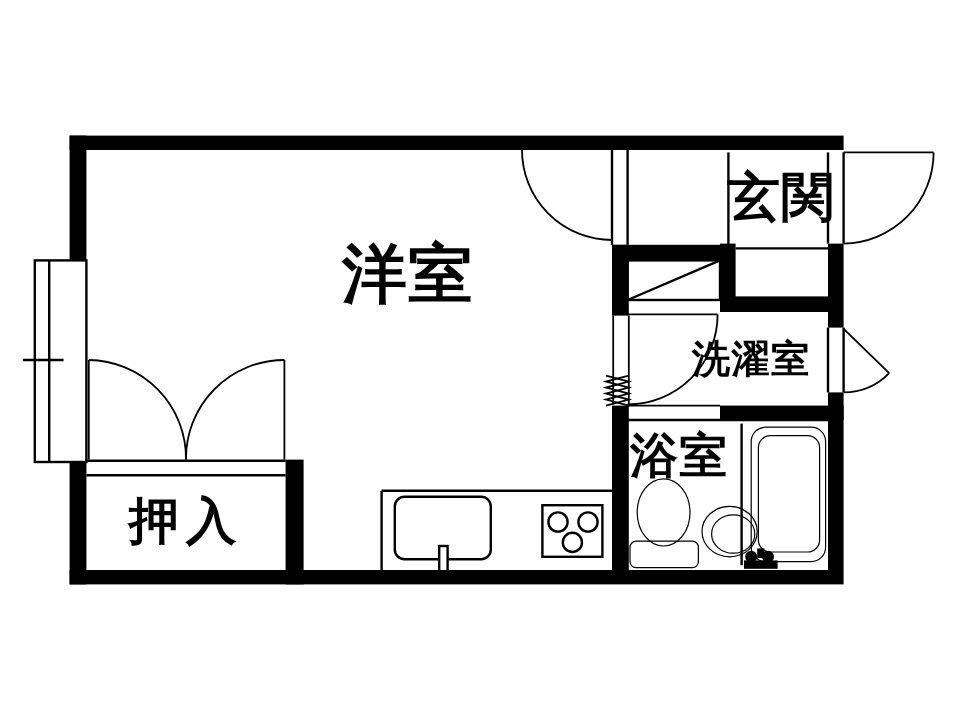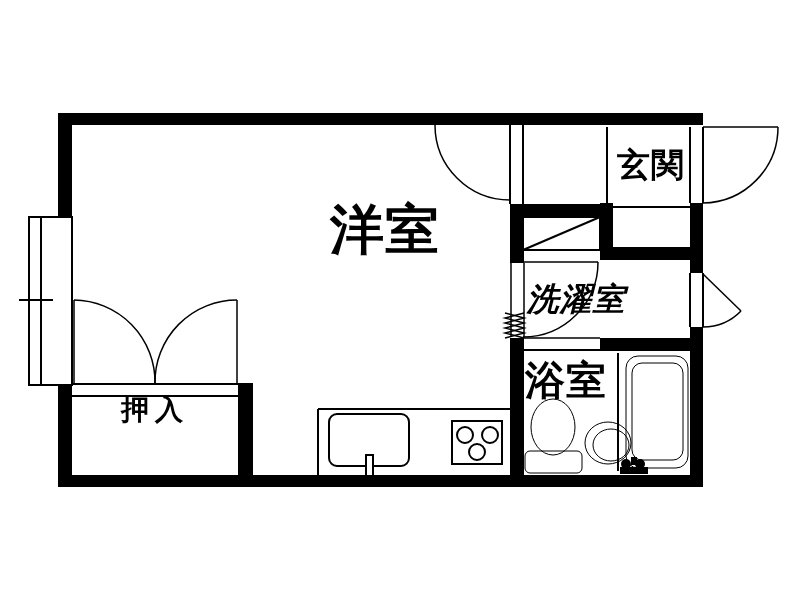--- a/index.html
+++ b/index.html
@@ -12,25 +12,25 @@
   }
   #plan-svg{position:absolute;left:0;top:0;}
   .room-label{
     position:absolute;
     color:#000;
     font-weight:bold;
     text-align:center;
     white-space:nowrap;
     letter-spacing:1px;
   }
-  .lbl-main{left:240px;top:198px;width:200px;font-size:54px;line-height:62px;text-align:right;}
-  .lbl-genkan{left:601px;top:147px;width:100px;font-size:33px;line-height:36px;}
-  .lbl-laundry{left:496px;top:282px;width:160px;font-size:32px;line-height:34px;font-style:italic;}
+  .lbl-main{left:240px;top:198px;width:200px;font-size:54px;line-height:62px;}
+  .lbl-genkan{left:601px;top:147px;width:100px;font-size:44px;line-height:36px;}
+  .lbl-laundry{left:546px;top:282px;width:160px;font-size:32px;line-height:34px;}
   .lbl-bath{left:516px;top:363px;width:100px;font-size:40px;line-height:34px;}
-  .lbl-oshiire{left:75px;top:388px;width:160px;font-size:28px;line-height:44px;letter-spacing:6px;}
+  .lbl-oshiire{left:75px;top:412px;width:160px;font-size:42px;line-height:44px;letter-spacing:6px;}
 </style>
 </head>
 <body>
 
 <div id="stage">
 
   <svg id="plan-svg" width="800" height="600" viewBox="0 0 800 600">
 
     <g fill="#000000">
       <rect x="58" y="113" width="645" height="12"></rect>

